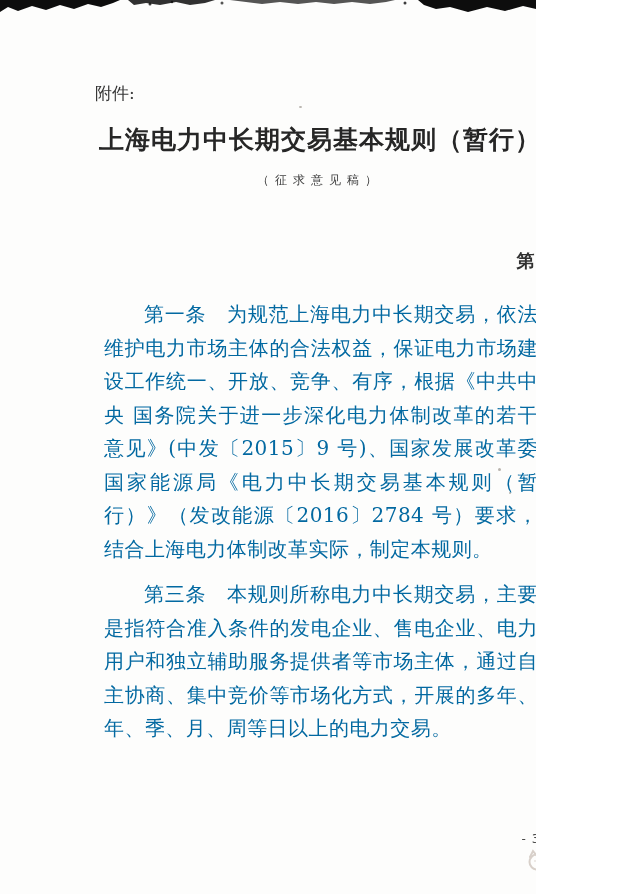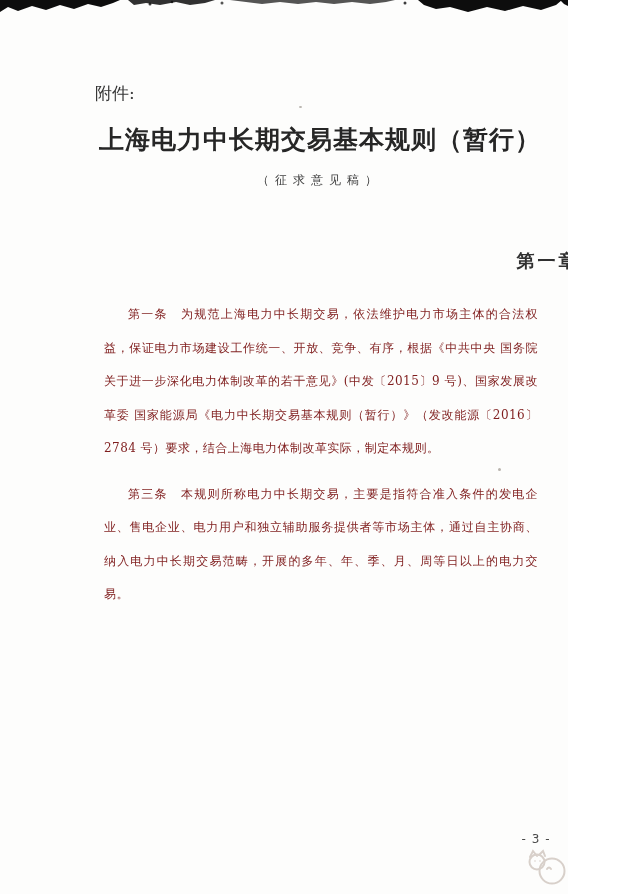--- a/index.html
+++ b/index.html
@@ -8,21 +8,20 @@
     background: #ffffff;
   }
   .page {
     position: relative;
     width: 536px;
     height: 894px;
     background: #fdfdfc;
     overflow: hidden;
     font-family: "DejaVu Serif", "Liberation Serif", serif;
     color: #3b3b3b;
-    padding-left: 32px;
   }
   .scan-artifact {
     position: absolute;
     top: 0;
     left: 0;
     width: 640px;
     height: 32px;
     pointer-events: none;
   }
   .attachment-label {
@@ -66,27 +65,27 @@
     color: #303030;
   }
   .body-text {
     position: absolute;
     left: 92px;
     top: 286px;
     width: 458px;
   }
   .body-text p {
     margin: 12px;
-    font-size: 12px;
+    font-size: 20px;
     line-height: 33.5px;
     letter-spacing: 0.45px;
     text-align: justify;
     text-justify: inter-character;
     text-indent: 2em;
-    color: #7f1d1d;
+    color: #0369a1;
   }
   .page-number {
     position: absolute;
     left: 506px;
     top: 832px;
     width: 60px;
     text-align: center;
     font-size: 12px;
     letter-spacing: 1px;
     color: #4a4a4a;
@@ -147,21 +146,21 @@
   <div class="attachment-label">附件:</div>
 
   <div class="doc-title">上海电力中长期交易基本规则（暂行）</div>
 
   <div class="doc-subtitle">（征求意见稿）</div>
 
   <div class="chapter-heading">第一章 总 则</div>
 
   <div class="body-text">
     <p>第一条　为规范上海电力中长期交易，依法维护电力市场主体的合法权益，保证电力市场建设工作统一、开放、竞争、有序，根据《中共中央 国务院关于进一步深化电力体制改革的若干意见》(中发〔2015〕9 号)、国家发展改革委 国家能源局《电力中长期交易基本规则（暂行）》（发改能源〔2016〕2784 号）要求，结合上海电力体制改革实际，制定本规则。</p>
-    <p>第三条　本规则所称电力中长期交易，主要是指符合准入条件的发电企业、售电企业、电力用户和独立辅助服务提供者等市场主体，通过自主协商、纳入电力中长期交易范畴，开展的多年、年、季、月、周等日以上的电力交易。</p>
+    <p>第三条　本规则所称电力中长期交易，主要是指符合准入条件的发电企业、售电企业、电力用户和独立辅助服务提供者等市场主体，通过自主协商、集中竞价等市场化方式，开展的多年、年、季、月、周等日以上的电力交易。</p>
   </div>
 
   <div class="page-number">- 3 -</div>
 
   <div class="watermark">
     <svg class="watermark-icon" viewBox="0 0 46 40" xmlns="http://www.w3.org/2000/svg" fill="none" stroke="#d8d0ca" stroke-width="2" stroke-linecap="round">
 
       <path d="M6,10 L9,4 L13,9"></path>
       <path d="M15,8 L19,4 L21,9"></path>
       <circle cx="13" cy="15" r="7.5"></circle>

